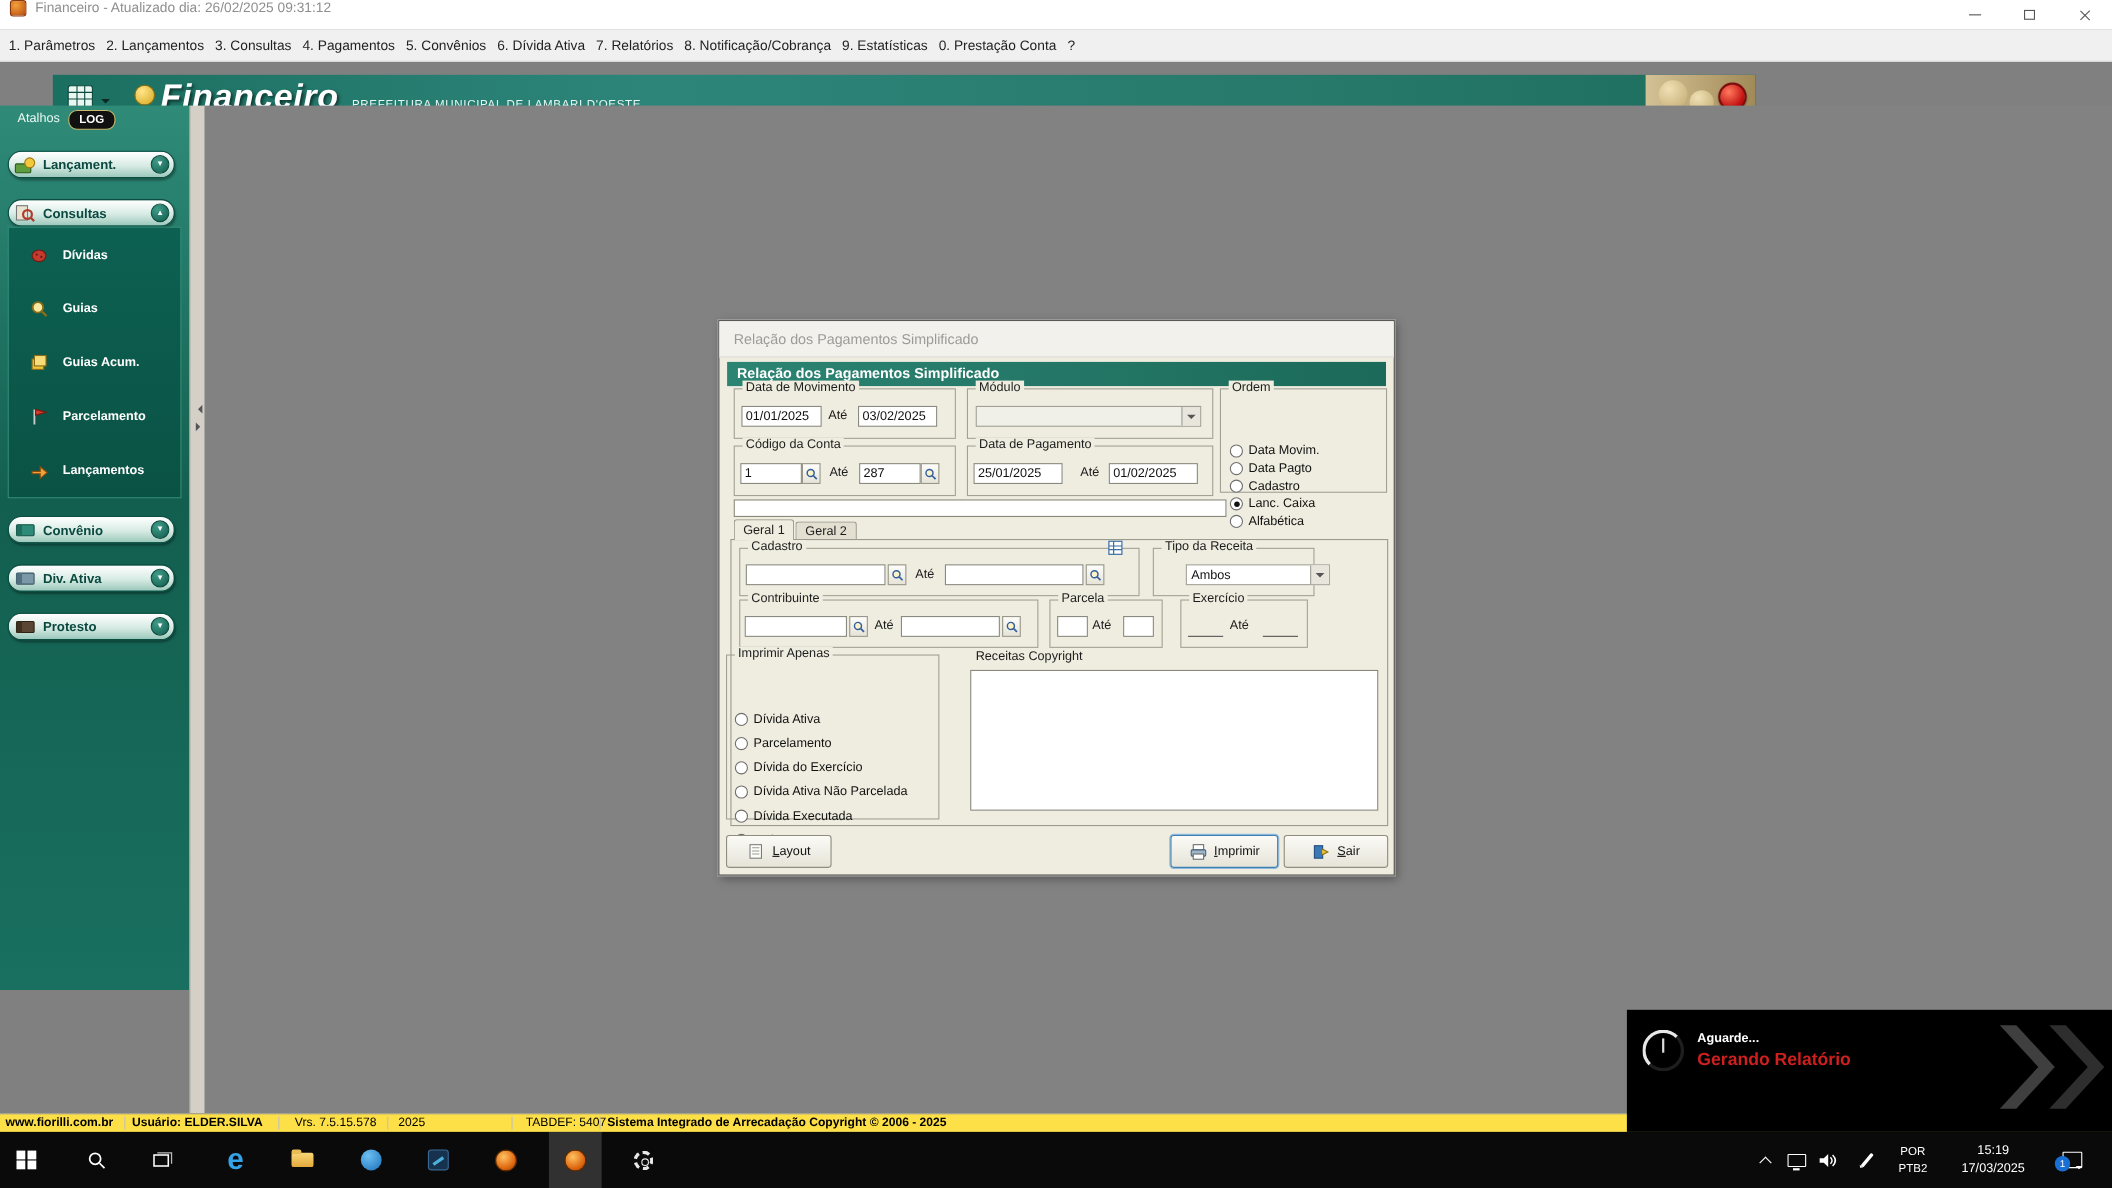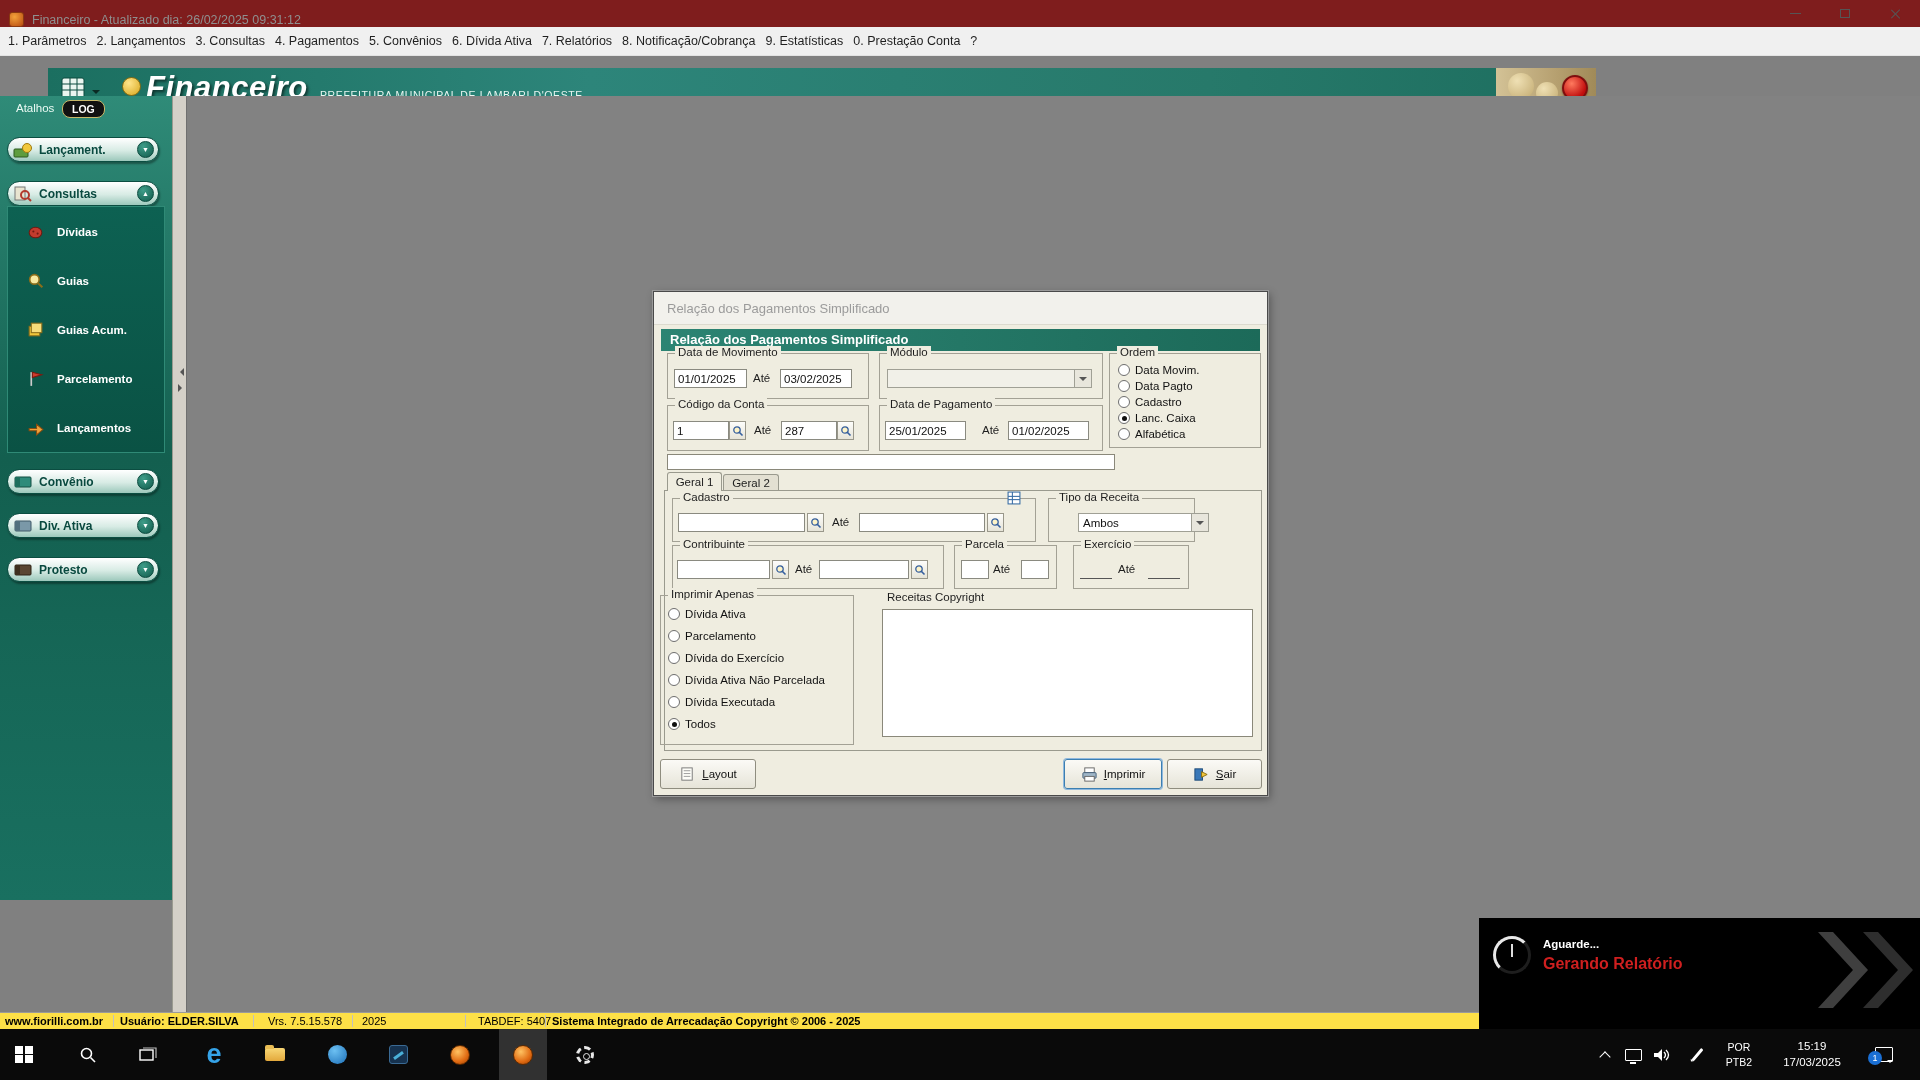--- a/index.html
+++ b/index.html
@@ -1,20 +1,20 @@
 <!DOCTYPE html>
 <html><head>
 <meta charset="utf-8">
 <style>
   *{margin:0;padding:0;box-sizing:border-box;}
   html,body{width:1920px;height:1080px;}
   body{font-family:"Liberation Sans",sans-serif;background:#808080;position:relative;overflow:hidden;cursor:default;}
 
   
-  .titlebar{position:absolute;left:0;top:0;width:1920px;height:27px;background:#7f1d1d;display:flex;align-items:flex-end;}
+  .titlebar{position:absolute;left:0;top:0;width:1920px;height:27px;background:#ffffff;display:flex;align-items:flex-start;}
   .app-icon16{width:15px;height:15px;margin-left:9px;border-radius:3px;background:radial-gradient(circle at 35% 30%,#f2a23a,#b84a10);border:1px solid #8a3a10;flex:none;}
   .title-text{margin-left:8px;font-size:12.5px;color:#8f8f8f;}
   .win-controls{margin-left:auto;display:flex;height:27px;}
   .wc{width:50px;height:27px;display:flex;align-items:center;justify-content:center;}
   .glyph-min{width:11px;height:1px;background:#555;}
   .glyph-max{width:10px;height:9px;border:1px solid #555;}
   .glyph-close{width:11px;height:11px;position:relative;}
   .glyph-close::before,.glyph-close::after{content:"";position:absolute;left:5px;top:0;width:1.4px;height:12px;background:#555;}
   .glyph-close::before{transform:rotate(45deg);}
   .glyph-close::after{transform:rotate(-45deg);}
@@ -66,21 +66,21 @@
   .grp{position:absolute;border:1px solid #a3a195;}
   .grp-label{position:absolute;top:-8px;left:7px;background:#efede0;padding:0 3px;font-size:11.5px;color:#1d1d1d;white-space:nowrap;}
   .tin{position:absolute;height:19px;border:1px solid #8a8a80;background:#fff;font-size:11.5px;padding:0 3px;font-family:"Liberation Sans",sans-serif;color:#111;}
   .tin.uline{border:none;border-bottom:1px solid #555;background:transparent;}
   .ate{position:absolute;font-size:11.5px;color:#1d1d1d;}
   .magbtn{position:absolute;width:17px;height:19px;border:1px solid #99978a;background:linear-gradient(#fdfdfb,#e6e4d8);display:flex;align-items:center;justify-content:center;}
   .combo{position:absolute;height:19px;border:1px solid #a0a095;background:#fff;font-size:11.5px;display:flex;align-items:center;padding-left:4px;color:#111;}
   .combo.disabled{background:#f1f0e8;color:#888;}
   .combo-btn{position:absolute;right:0;top:0;width:17px;height:17px;background:#e8e6dc;border-left:1px solid #a0a095;display:flex;align-items:center;justify-content:center;}
   .combo-arrow{width:0;height:0;border:4px solid transparent;border-top-color:#555;margin-top:4px;}
-  .radio-row{position:absolute;display:flex;align-items:flex-start;gap:5px;}
+  .radio-row{position:absolute;display:flex;align-items:flex-start;gap:5px;margin-top:40px;}
   .radio{width:12px;height:12px;border-radius:50%;border:1px solid #6e6e6e;background:#fff;position:relative;flex:none;}
   .radio.checked::after{content:"";position:absolute;left:3px;top:3px;width:5px;height:5px;border-radius:50%;background:#111;}
   .radio-label{font-size:11.5px;color:#111;white-space:nowrap;}
   .progress{position:absolute;left:13px;top:162px;width:448px;height:16px;background:#fff;border:1px solid #8a887a;}
   .tab{position:absolute;border:1px solid #9a9a8e;border-bottom:none;border-radius:3px 3px 0 0;background:#e3e0d2;font-size:11.5px;text-align:center;color:#1d1d1d;}
   .tab.active{background:#efede0;z-index:3;}
   .tabpanel{position:absolute;left:10px;top:198px;width:598px;height:261px;border:1px solid #9a9a8e;}
   .listbox{position:absolute;background:#fff;border:1px solid #8a887a;}
   .dbtn{position:absolute;height:30px;border:1px solid #8f8d7f;border-radius:3px;background:linear-gradient(#fbfaf6,#e6e4d8);display:flex;align-items:center;justify-content:center;gap:6px;font-size:11.5px;color:#111;}
   .dbtn .lbl{display:block;}

